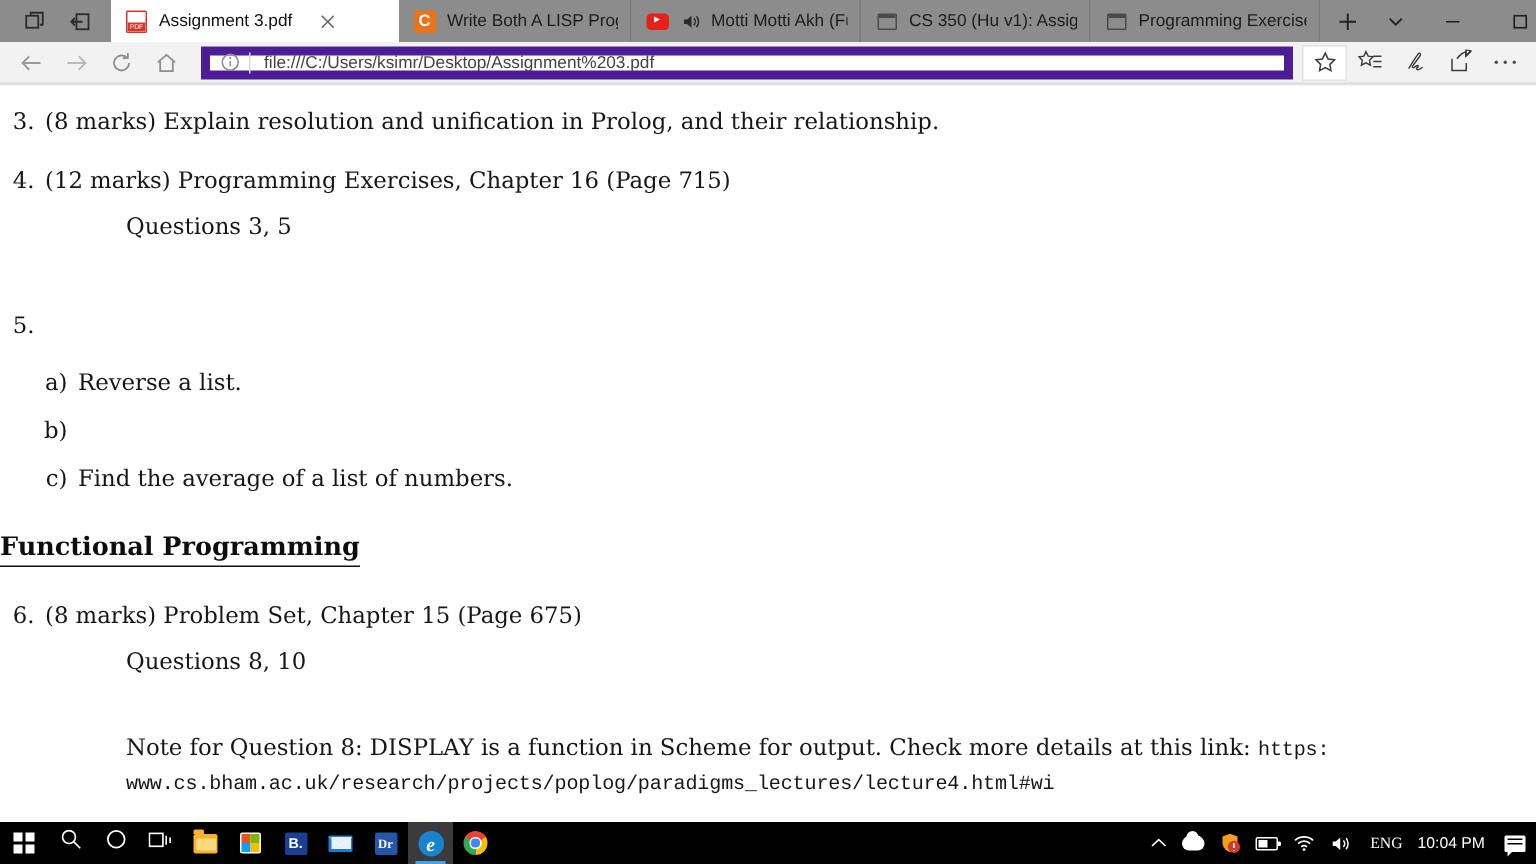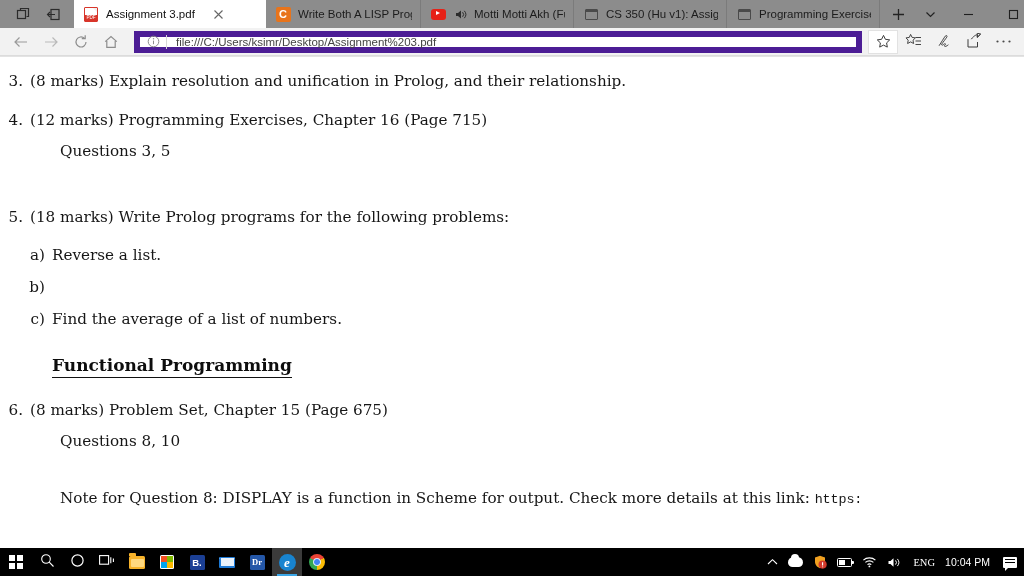--- a/index.html
+++ b/index.html
@@ -210,21 +210,21 @@
   .item .marker {
     width: 30px;
     flex: 0 0 30px;
     text-align: right;
     padding-right: 7px;
   }
   .item.sub .marker {
     width: 52px; flex: 0 0 52px;
   }
   .cont {
-    padding-left: 60px;
+    padding-left: 84px;
   }
   .heading {
     font-family: "DejaVu Serif", "Liberation Serif", serif;
     font-size: 17px;
     font-weight: bold;
     color: #0d0d0d;
     display: inline-block;
     border-bottom: 1.6px solid #111;
     padding-bottom: 2px;
   }
@@ -561,52 +561,52 @@
 
       <div class="item doc-line" style="margin-top:20px">
         <span class="marker">4.</span>
         <span>(12 marks) Programming Exercises, Chapter 16 (Page 715)</span>
       </div>
 
       <div class="doc-line cont" style="margin-top:12px">Questions 3, 5</div>
 
       <div class="item doc-line" style="margin-top:47px">
         <span class="marker">5.</span>
-        <span>(18 marks) Write Prolog programs for the following problems:</span>
       </div>
 
       <div class="item doc-line sub" style="margin-top:19px">
         <span class="marker">a)</span>
         <span>Reverse a list.</span>
       </div>
 
       <div class="item doc-line sub" style="margin-top:13px">
         <span class="marker">b)</span>
       </div>
 
       <div class="item doc-line sub" style="margin-top:13px">
         <span class="marker">c)</span>
         <span>Find the average of a list of numbers.</span>
       </div>
 
-      <div style="margin-top:26px;padding-left:52px">
+      <div style="margin-top:26px;">
         <span class="heading">Functional Programming</span>
       </div>
 
       <div class="item doc-line" style="margin-top:23px">
         <span class="marker">6.</span>
         <span>(8 marks) Problem Set, Chapter 15 (Page 675)</span>
       </div>
 
       <div class="doc-line cont" style="margin-top:12px">Questions 8, 10</div>
 
       <div class="doc-line cont" style="margin-top:38px">
         <span>Note for Question 8: DISPLAY is a function in Scheme for output.  Check more details at this link: </span><span class="mono">https:</span>
       </div>
 
+      <div class="doc-line cont mono" style="margin-top:6px">www.cs.bham.ac.uk/research/projects/poplog/paradigms_lectures/lecture4.html#wi</div>
 
     </div>
   </div>
 
   <div class="taskbar">
 
     <div class="tb-item start">
       <span class="ico-win">
           <i></i>
           <i></i>

